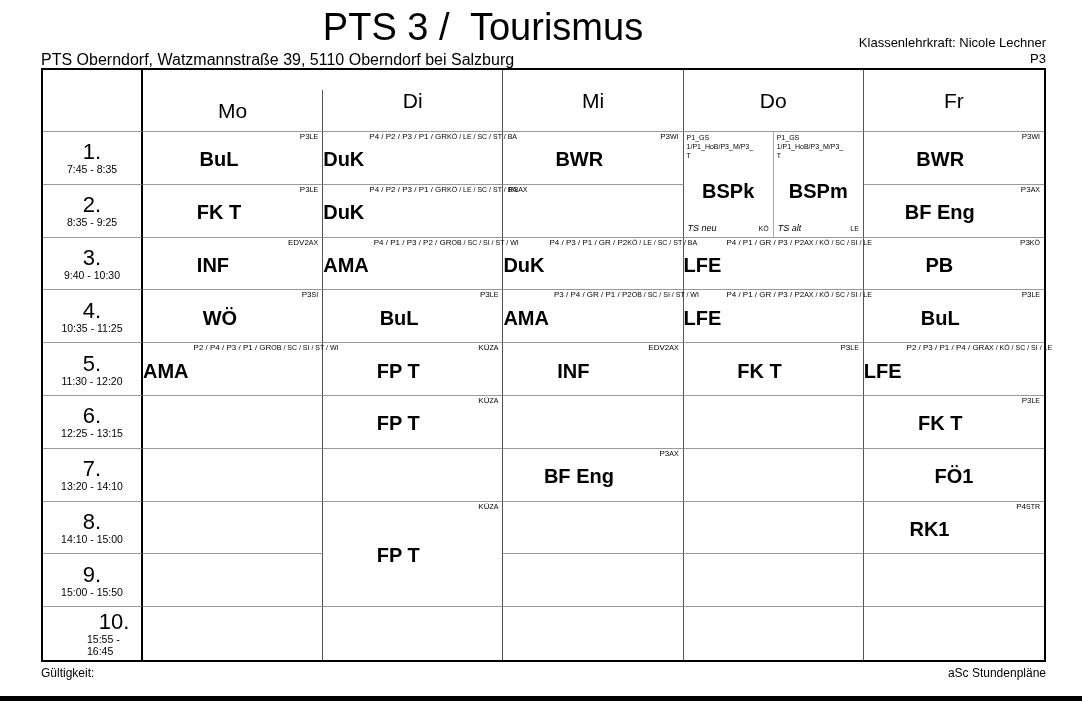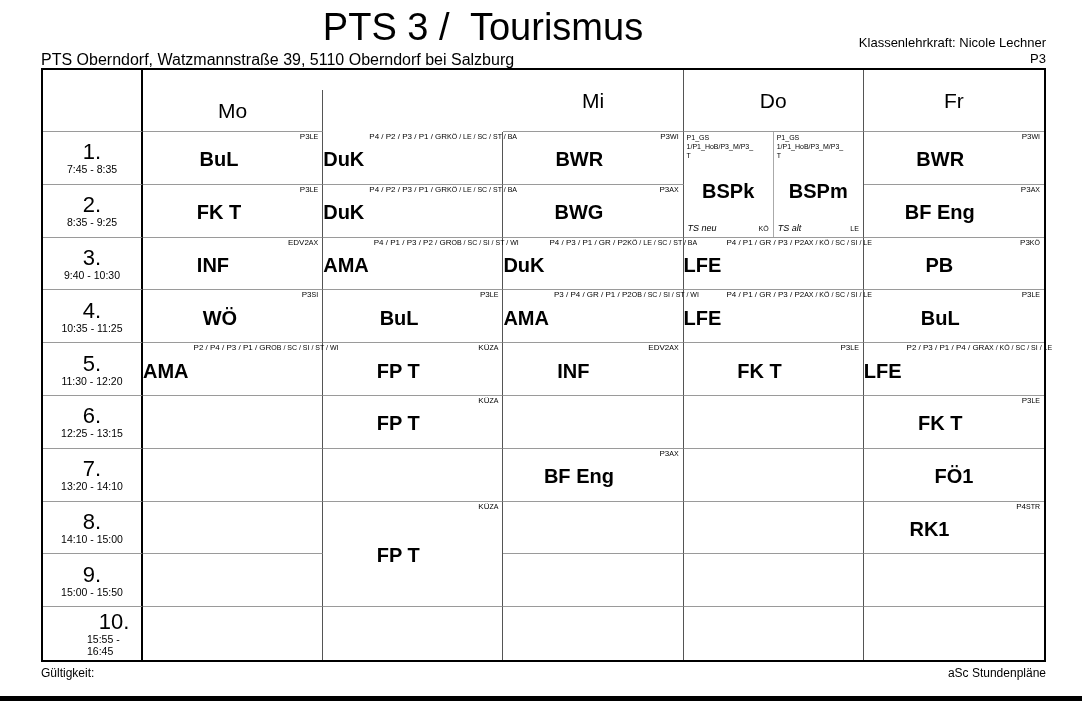--- a/index.html
+++ b/index.html
@@ -52,20 +52,21 @@
 <div class="page">
   <div class="title">PTS 3 /  Tourismus</div>
   <div class="school">PTS Oberndorf, Watzmannstraße 39, 5110 Oberndorf bei Salzburg</div>
   <div class="teacher-block">
     <div>Klassenlehrkraft: Nicole Lechner</div>
     <div>P3</div>
   </div>
   <div class="grid">
       <div class="cell col-time" style="grid-area: 1 / 1;"></div>
       <div class="cell day-header" style="grid-area: 1 / 2; margin-top: 20px;">Mo</div>
+      <div class="cell day-header" style="grid-area: 1 / 3;">Di</div>
       <div class="cell day-header" style="grid-area: 1 / 4;">Mi</div>
       <div class="cell day-header" style="grid-area: 1 / 5;">Do</div>
       <div class="cell day-header col-last" style="grid-area: 1 / 6;">Fr</div>
       <div class="cell col-time period" style="grid-area: 2 / 1;">
         <div class="num">1.</div>
         <div class="time">7:45 - 8:35</div>
       </div>
       <div class="cell col-time period" style="grid-area: 3 / 1;">
         <div class="num">2.</div>
         <div class="time">8:35 - 9:25</div>
@@ -160,21 +161,20 @@
         </div>
       </div>
       <div class="cell lesson" style="grid-area: 3 / 3;">
         <div class="subject">DuK</div>
         <div class="foot">
           <div class="fl">P4 / P2 / P3 / P1 / GR</div>
           <div class="fr">KÖ / LE / SC / ST / BA</div>
         </div>
       </div>
       <div class="cell lesson" style="grid-area: 3 / 4;">
-        <div class="subject">BWG</div>
         <div class="foot">
           <div class="fl">P3</div>
           <div class="fr">AX</div>
         </div>
       </div>
       <div class="cell col-last lesson" style="grid-area: 3 / 6;">
         <div class="subject">BF Eng</div>
         <div class="foot">
           <div class="fl">P3</div>
           <div class="fr">AX</div>

